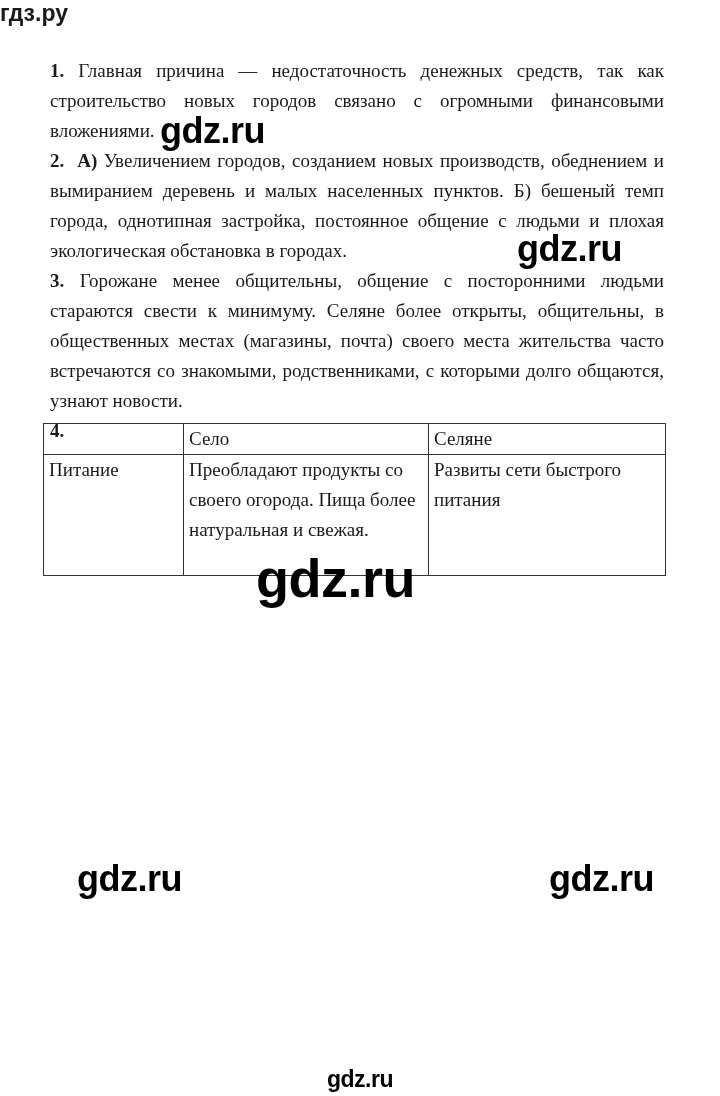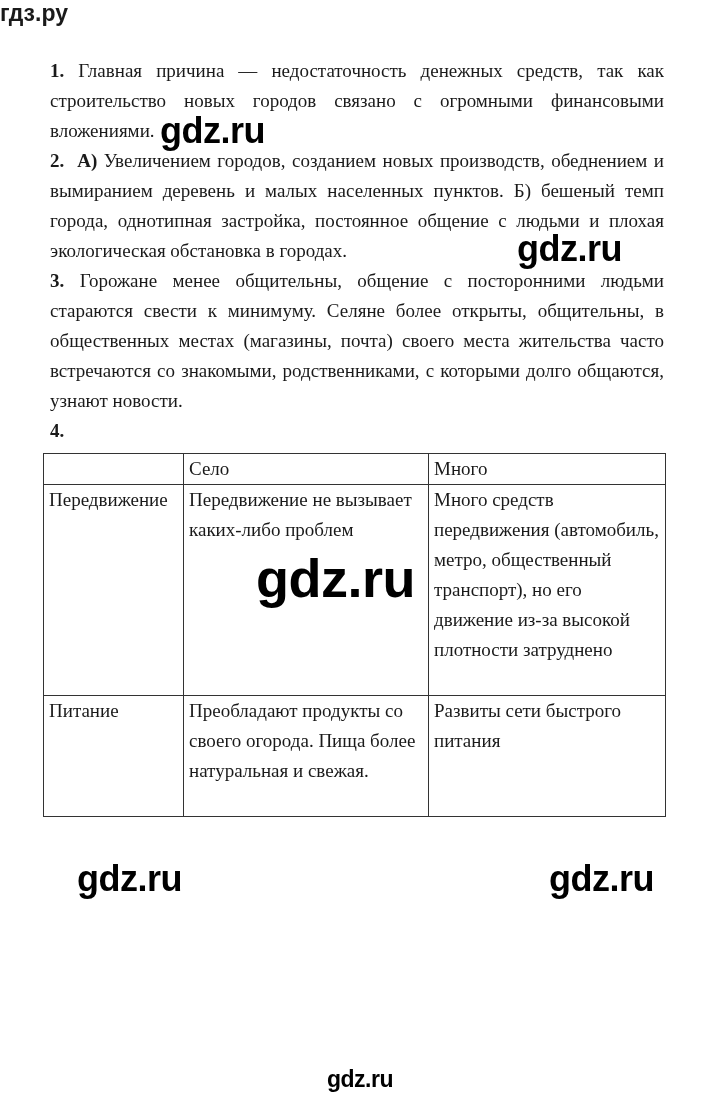--- a/index.html
+++ b/index.html
@@ -38,21 +38,21 @@
     .para {
       margin: 0;
       text-align: justify;
     }
     .num {
       font-weight: bold;
     }
     .answer-table {
       position: absolute;
       left: 43px;
-      top: 453px;
+      top: 423px;
       width: 622px;
       border-collapse: collapse;
       font-family: "Liberation Serif", serif;
       font-size: 19px;
       line-height: 30px;
       color: #1a1a1a;
       table-layout: fixed;
       border-radius: 22px;
     }
     .answer-table td {
@@ -108,26 +108,21 @@
 <table class="answer-table">
   <colgroup>
     <col class="c1">
       <col class="c2">
       <col class="c3">
   </colgroup>
   <tbody>
       <tr class="hdr">
     <td></td>
     <td>Село</td>
-    <td>Много</td>
-  </tr>
-  <tr class="r1">
-    <td>Передвижение</td>
-    <td>Передвижение не вызывает каких-либо проблем</td>
-    <td>Много средств передвижения (автомобиль, метро, общественный транспорт), но его движение из-за высокой плотности затруднено</td>
+    <td>Селяне</td>
   </tr>
   <tr class="r3">
     <td>Питание</td>
     <td>Преобладают продукты со своего огорода. Пища более натуральная и свежая.</td>
     <td>Развиты сети быстрого питания</td>
   </tr>
 </tbody>
   </table>
 
 <div class="watermark wm-small" style="left:160px; top:113px;">gdz.ru</div>

